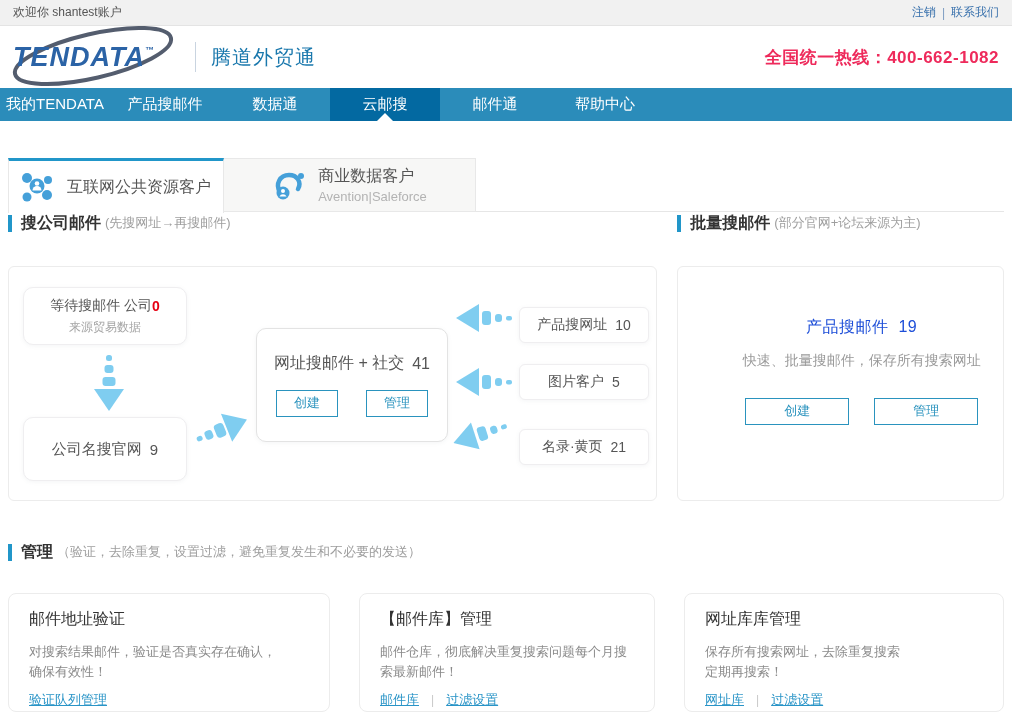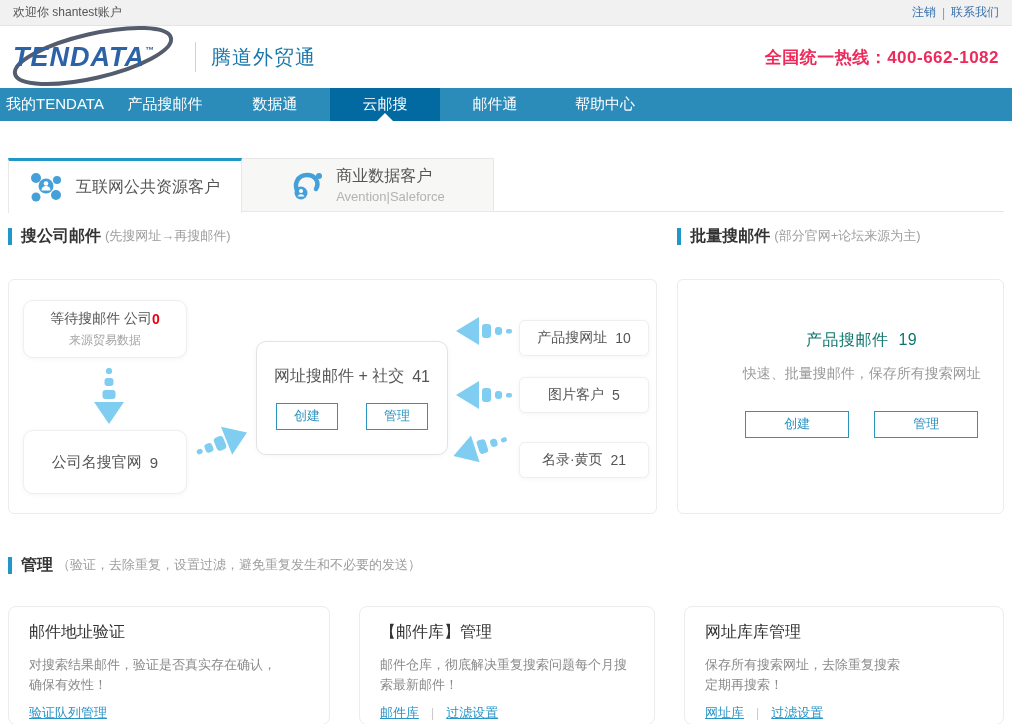--- a/index.html
+++ b/index.html
@@ -33,29 +33,29 @@
   .nav-item.active { background:#0369a1; }
   .nav-caret { position:absolute; bottom:0; left:50%; margin-left:-8px; width:0; height:0;
     border-left:8px solid transparent; border-right:8px solid transparent; border-bottom:8px solid #fff; }
 
   
   .content { padding:0 8px; }
 
   
   .tabs-row { margin-top:37px; display:flex; border-bottom:1px solid #e6e6e6; height:54px; }
   .tab { display:flex; align-items:center; justify-content:center; cursor:pointer; }
-  .tab-active { width:234px; height:55px; margin-bottom:-1px; background:#fff;
+  .tab-active { width:216px; height:55px; margin-bottom:-1px; background:#fff;
     border-top:3px solid #2196c9; border-left:1px solid #e8e8e8; border-right:1px solid #e8e8e8; gap:14px; }
   .tab-inactive { width:252px; height:54px; background:#f7f7f6; border:1px solid #e8e8e8; border-left:none; gap:12px; }
   .tab-label { font-size:16px; color:#555; }
   .tab-sub { font-size:13px; color:#b3b3b3; margin-top:2px; }
   .tab-texts { display:flex; flex-direction:column; align-items:flex-start; }
 
   
-  .cols { display:flex; gap:20px; margin-top:13px; }
+  .cols { display:flex; gap:20px; margin-top:0; }
   .col-left { width:652px; }
   .col-right { width:328px; }
   .sec-header { display:flex; align-items:center; height:22px; }
   .sec-bar { width:4px; height:17px; background:#2196c9; margin-right:9px; }
   .sec-title { font-size:16px; font-weight:bold; color:#333; }
   .sec-note { font-size:13px; color:#9e9e9e; margin-left:4px; }
 
   
   .panel { margin-top:32px; height:235px; border:1px solid #ececec; border-radius:6px;
     position:relative; background:#fff; }
@@ -83,21 +83,21 @@
   .arrow svg { display:block; }
   .arrow-down { left:84px; top:86px; }
   .arrow-diag { left:184px; top:146px; transform:rotate(-22deg); }
   .arrow-l1 { left:447px; top:36px; }
   .arrow-l2 { left:447px; top:100px; }
   .arrow-l3 { left:443px; top:152px; transform:rotate(-18deg); }
 
   
   .batch-content { position:absolute; left:0; top:0; width:100%; height:100%;
     text-align:center; padding-left:42px; }
-  .batch-title { margin-top:50px; font-size:16px; color:#0f766e; letter-spacing:0.5px; }
+  .batch-title { margin-top:50px; font-size:16px; color:#1d4ed8; letter-spacing:0.5px; }
   .batch-desc { margin-top:14px; font-size:14px; color:#9a9a9a; }
   .batch-btns { margin-top:28px; display:flex; justify-content:center; gap:25px; }
   .btn-wide { width:104px; padding:4px 0; text-align:center; }
 
   
   .manage-header { margin-top:40px; }
   .cards { margin-top:30px; display:flex; justify-content:space-between; }
   .card { height:119px; border:1px solid #ececec; border-radius:8px; padding:15px 20px; background:#fff; }
   .card1 { width:322px; } .card2 { width:296px; } .card3 { width:320px; }
   .card-title { font-size:16px; color:#333; }

